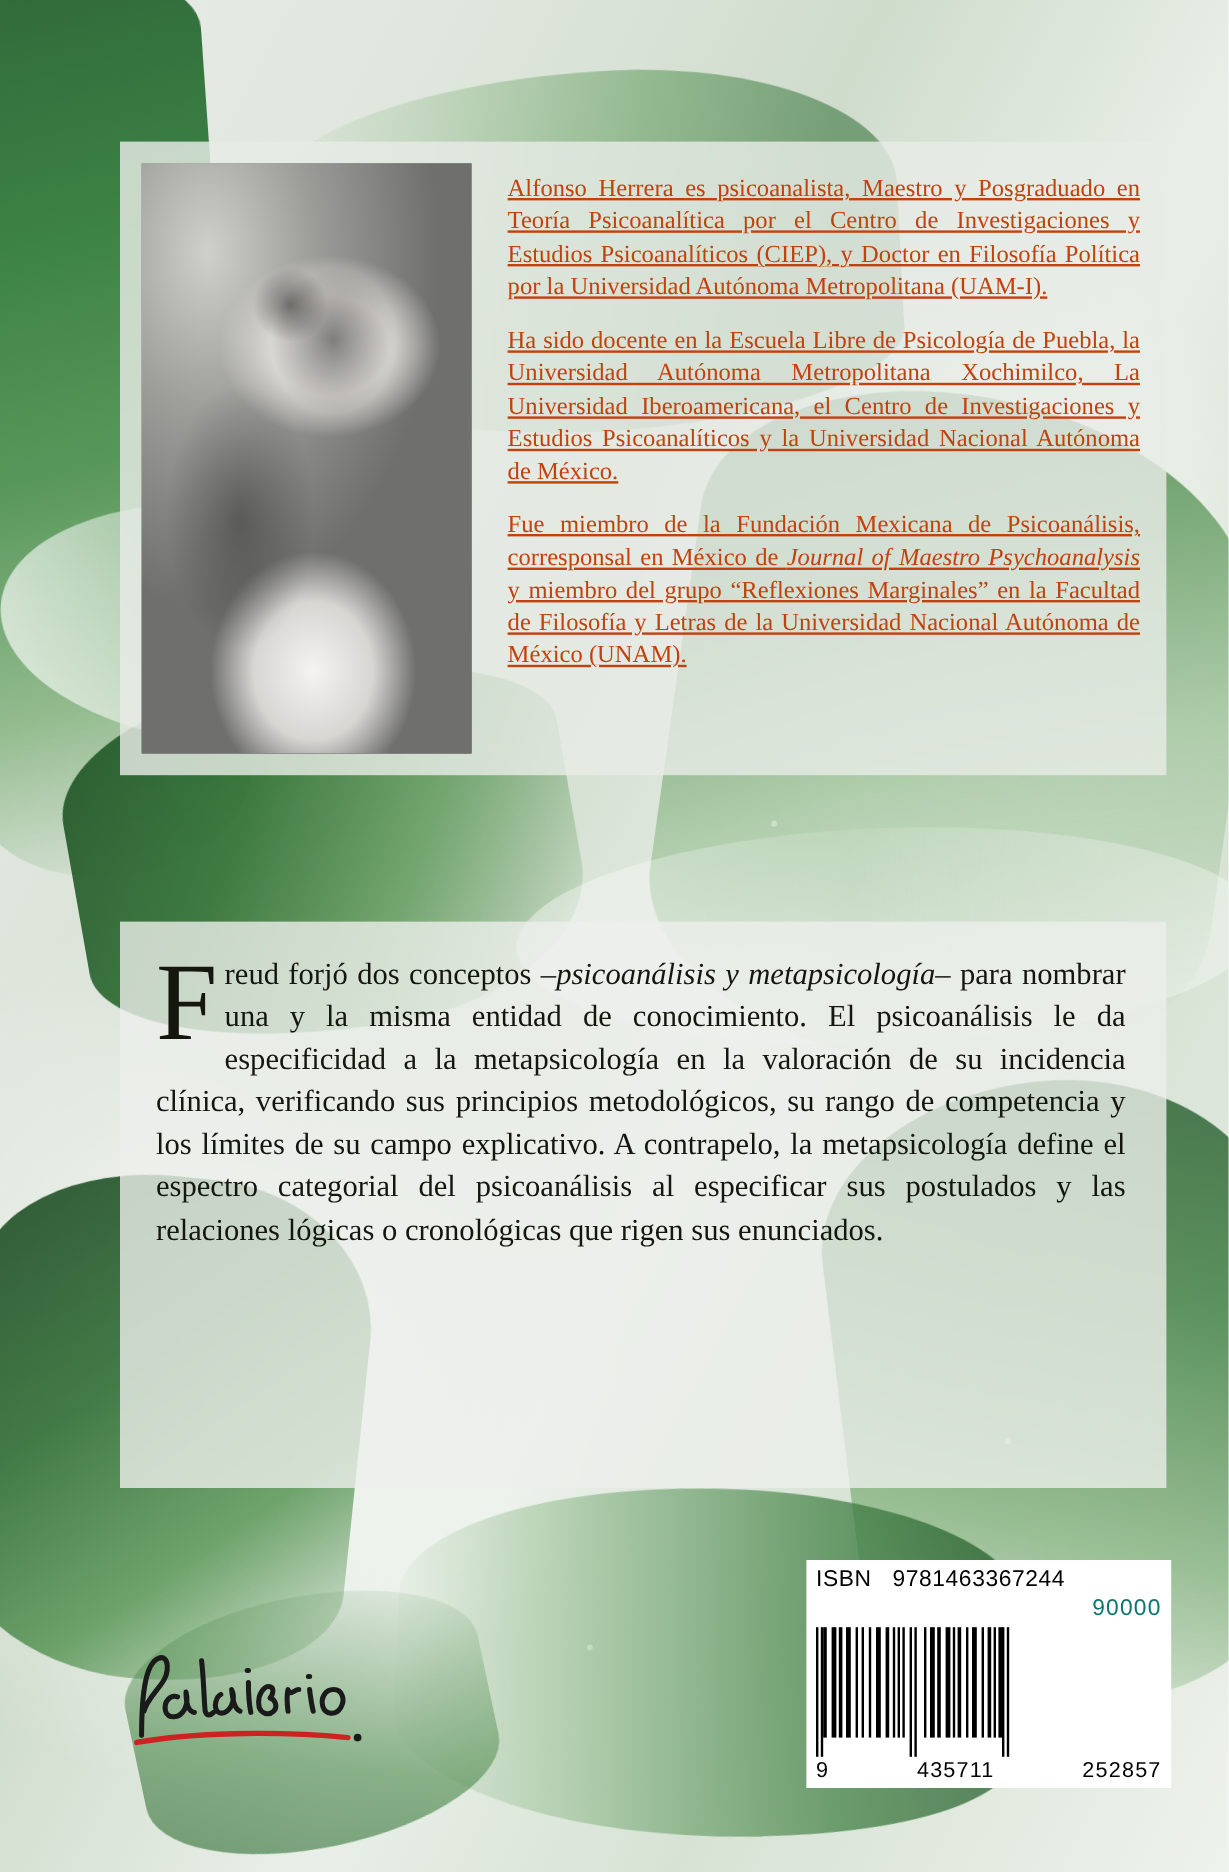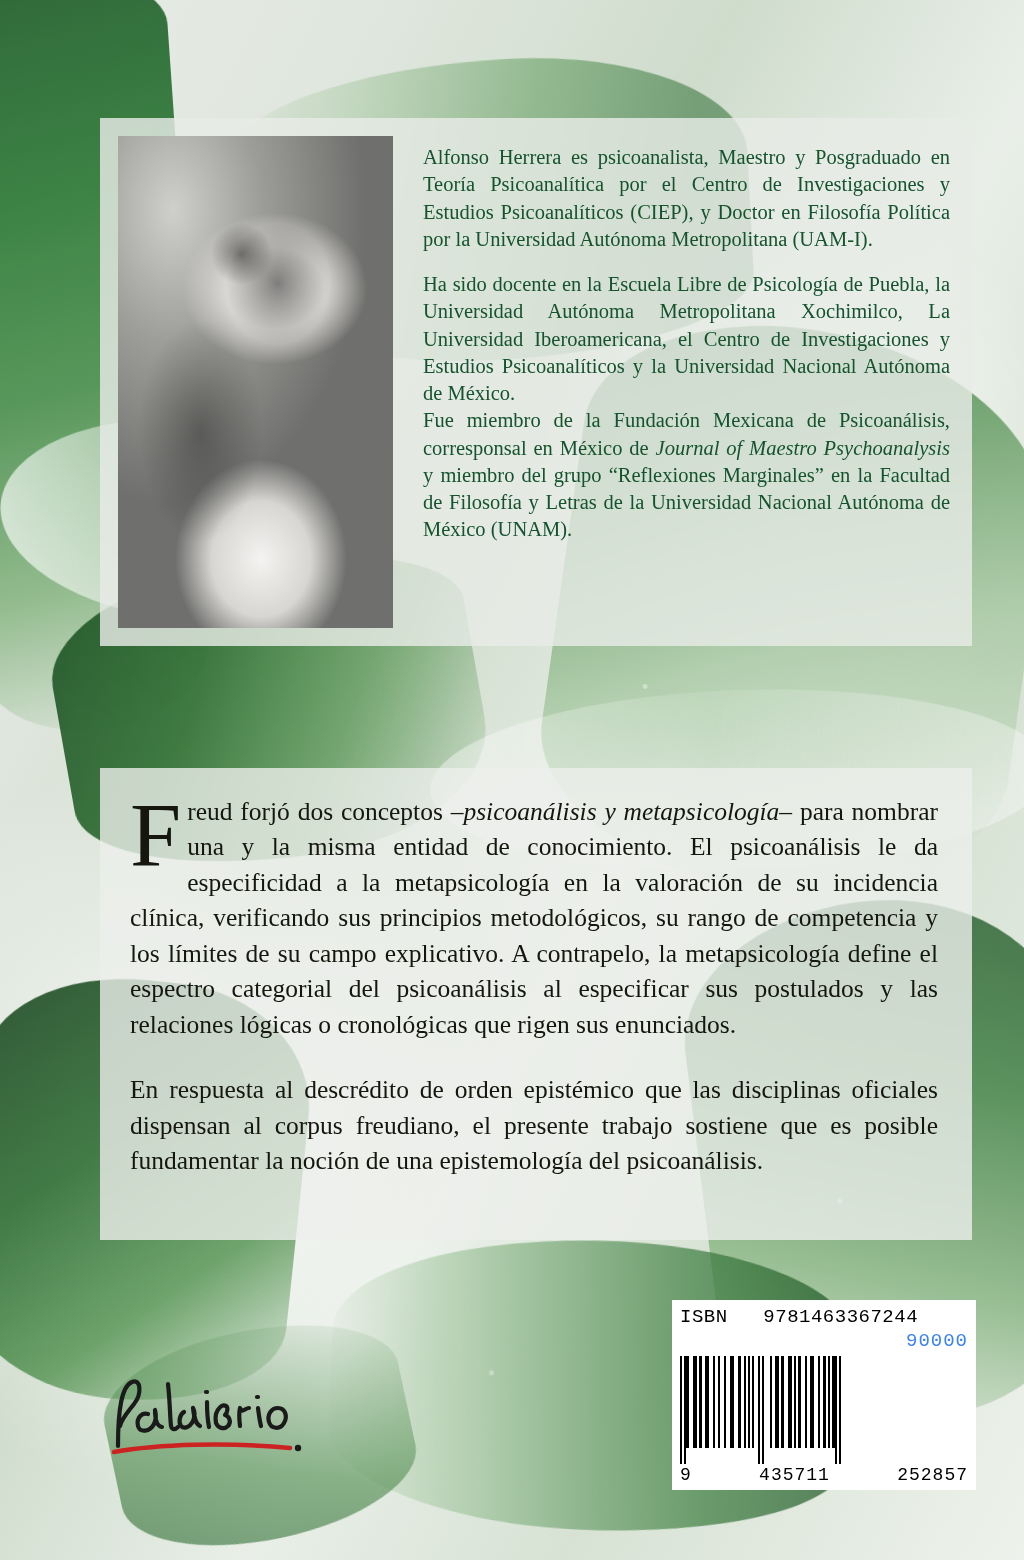--- a/index.html
+++ b/index.html
@@ -156,30 +156,31 @@
     inset: 0;
     background:
       radial-gradient(ellipse 26% 17% at 58% 30%, rgba(40,38,36,0.55) 0%, rgba(40,38,36,0) 72%),
       radial-gradient(ellipse 16% 9% at 45% 24%, rgba(25,24,22,0.5) 0%, rgba(25,24,22,0) 70%),
       radial-gradient(ellipse 30% 30% at 30% 60%, rgba(30,30,28,0.35) 0%, rgba(30,30,28,0) 75%);
     mix-blend-mode: multiply;
   }
   .author-text {
     flex: 1 1 auto;
     padding: 8px 6px 0 30px;
-    color: #14532d;
+    color: #c2410c;
     font-size: 20.5px;
     line-height: 1.33;
     text-align: justify;
+    text-decoration: underline;
   }
   .author-text p {
     margin: 0 0 18px 0;
   }
   .author-text p.tight {
-    margin-bottom: 0;
+    margin-bottom: 17px;
   }
   .author-text em {
     font-style: italic;
   }
 
   
   .blurb-panel {
     position: absolute;
     left: 100px;
     top: 768px;
@@ -211,33 +212,33 @@
   
   .barcode-box {
     position: absolute;
     left: 672px;
     top: 1300px;
     width: 304px;
     height: 190px;
     background: #ffffff;
     box-sizing: border-box;
     padding: 6px 8px 4px 8px;
-    font-family: Liberation Mono, monospace;
+    font-family: Liberation Sans, sans-serif;
   }
   .isbn-line {
     font-size: 19px;
     letter-spacing: 0.5px;
     color: #000;
     white-space: nowrap;
   }
   .nine-line {
     text-align: right;
     font-size: 19px;
     letter-spacing: 1px;
-    color: #3b82f6;
+    color: #0f766e;
     margin-top: 2px;
   }
   .bars {
     position: relative;
     height: 108px;
     margin-top: 4px;
     display: flex;
     align-items: stretch;
     gap: 0;
   }
@@ -290,21 +291,20 @@
     </div>
     <div class="author-text">
       <p>Alfonso Herrera es psicoanalista, Maestro y Posgraduado en Teoría Psicoanalítica por el Centro de Investigaciones y Estudios Psicoanalíticos (CIEP), y Doctor en Filosofía Política por la Universidad Autónoma Metropolitana (UAM-I).</p>
       <p class="tight">Ha sido docente en la Escuela Libre de Psicología de Puebla, la Universidad Autónoma Metropolitana Xochimilco, La Universidad Iberoamericana, el Centro de Investigaciones y Estudios Psicoanalíticos y la Universidad Nacional Autónoma de México.</p>
       <p><span>Fue miembro de la Fundación Mexicana de Psicoanálisis, corresponsal en México de </span><em>Journal of Maestro Psychoanalysis</em><span> y miembro del grupo “Reflexiones Marginales” en la Facultad de Filosofía y Letras de la Universidad Nacional Autónoma de México (UNAM).</span></p>
     </div>
   </div>
 
   <div class="blurb-panel">
     <p><span class="dropcap">F</span><span>reud forjó dos conceptos </span><em>–psicoanálisis y metapsicología–</em><span> para nombrar una y la misma entidad de conocimiento. El psicoanálisis le da especificidad a la metapsicología en la valoración de su incidencia clínica, verificando sus principios metodológicos, su rango de competencia y los límites de su campo explicativo. A contrapelo, la metapsicología define el espectro categorial del psicoanálisis al especificar sus postulados y las relaciones lógicas o cronológicas que rigen sus enunciados.</span></p>
-    <p>En respuesta al descrédito de orden epistémico que las disciplinas oficiales dispensan al corpus freudiano, el presente trabajo sostiene que es posible fundamentar la noción de una epistemología del psicoanálisis.</p>
   </div>
 
   <div class="barcode-box">
     <div class="isbn-line">
       <span>ISBN</span>
       &nbsp;
       <span>9781463367244</span>
     </div>
     <div class="nine-line">90000</div>
     <div class="bars" id="bars">

